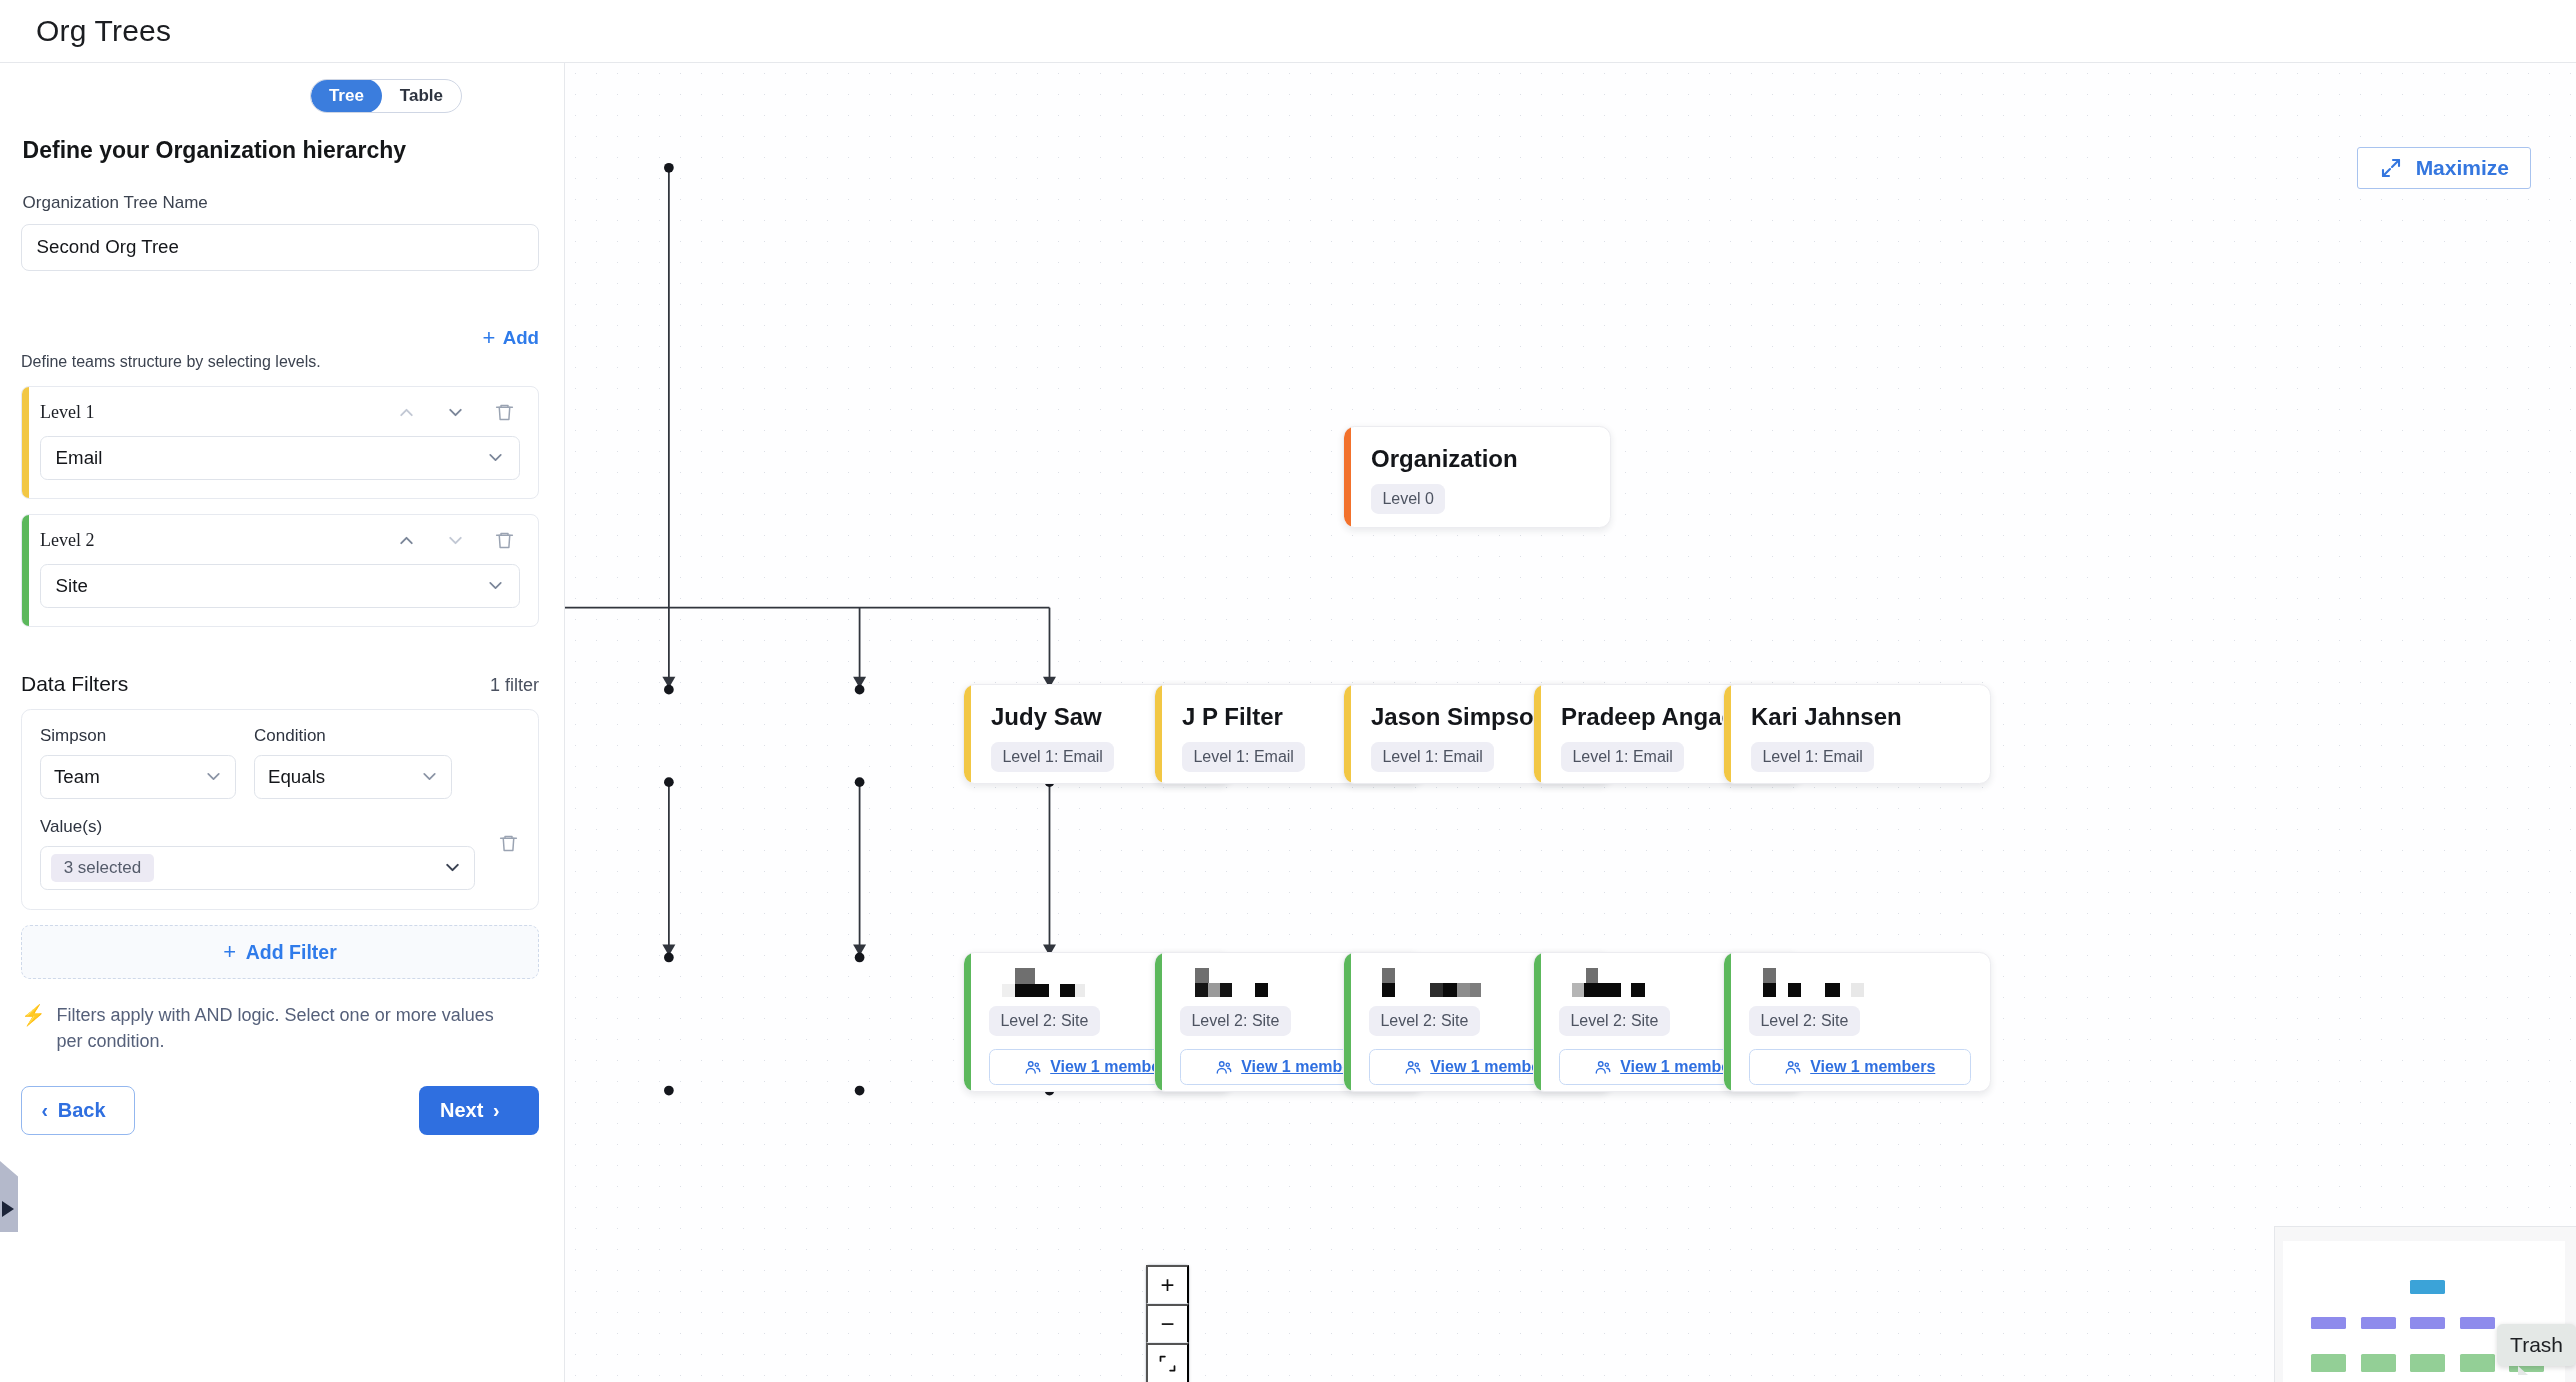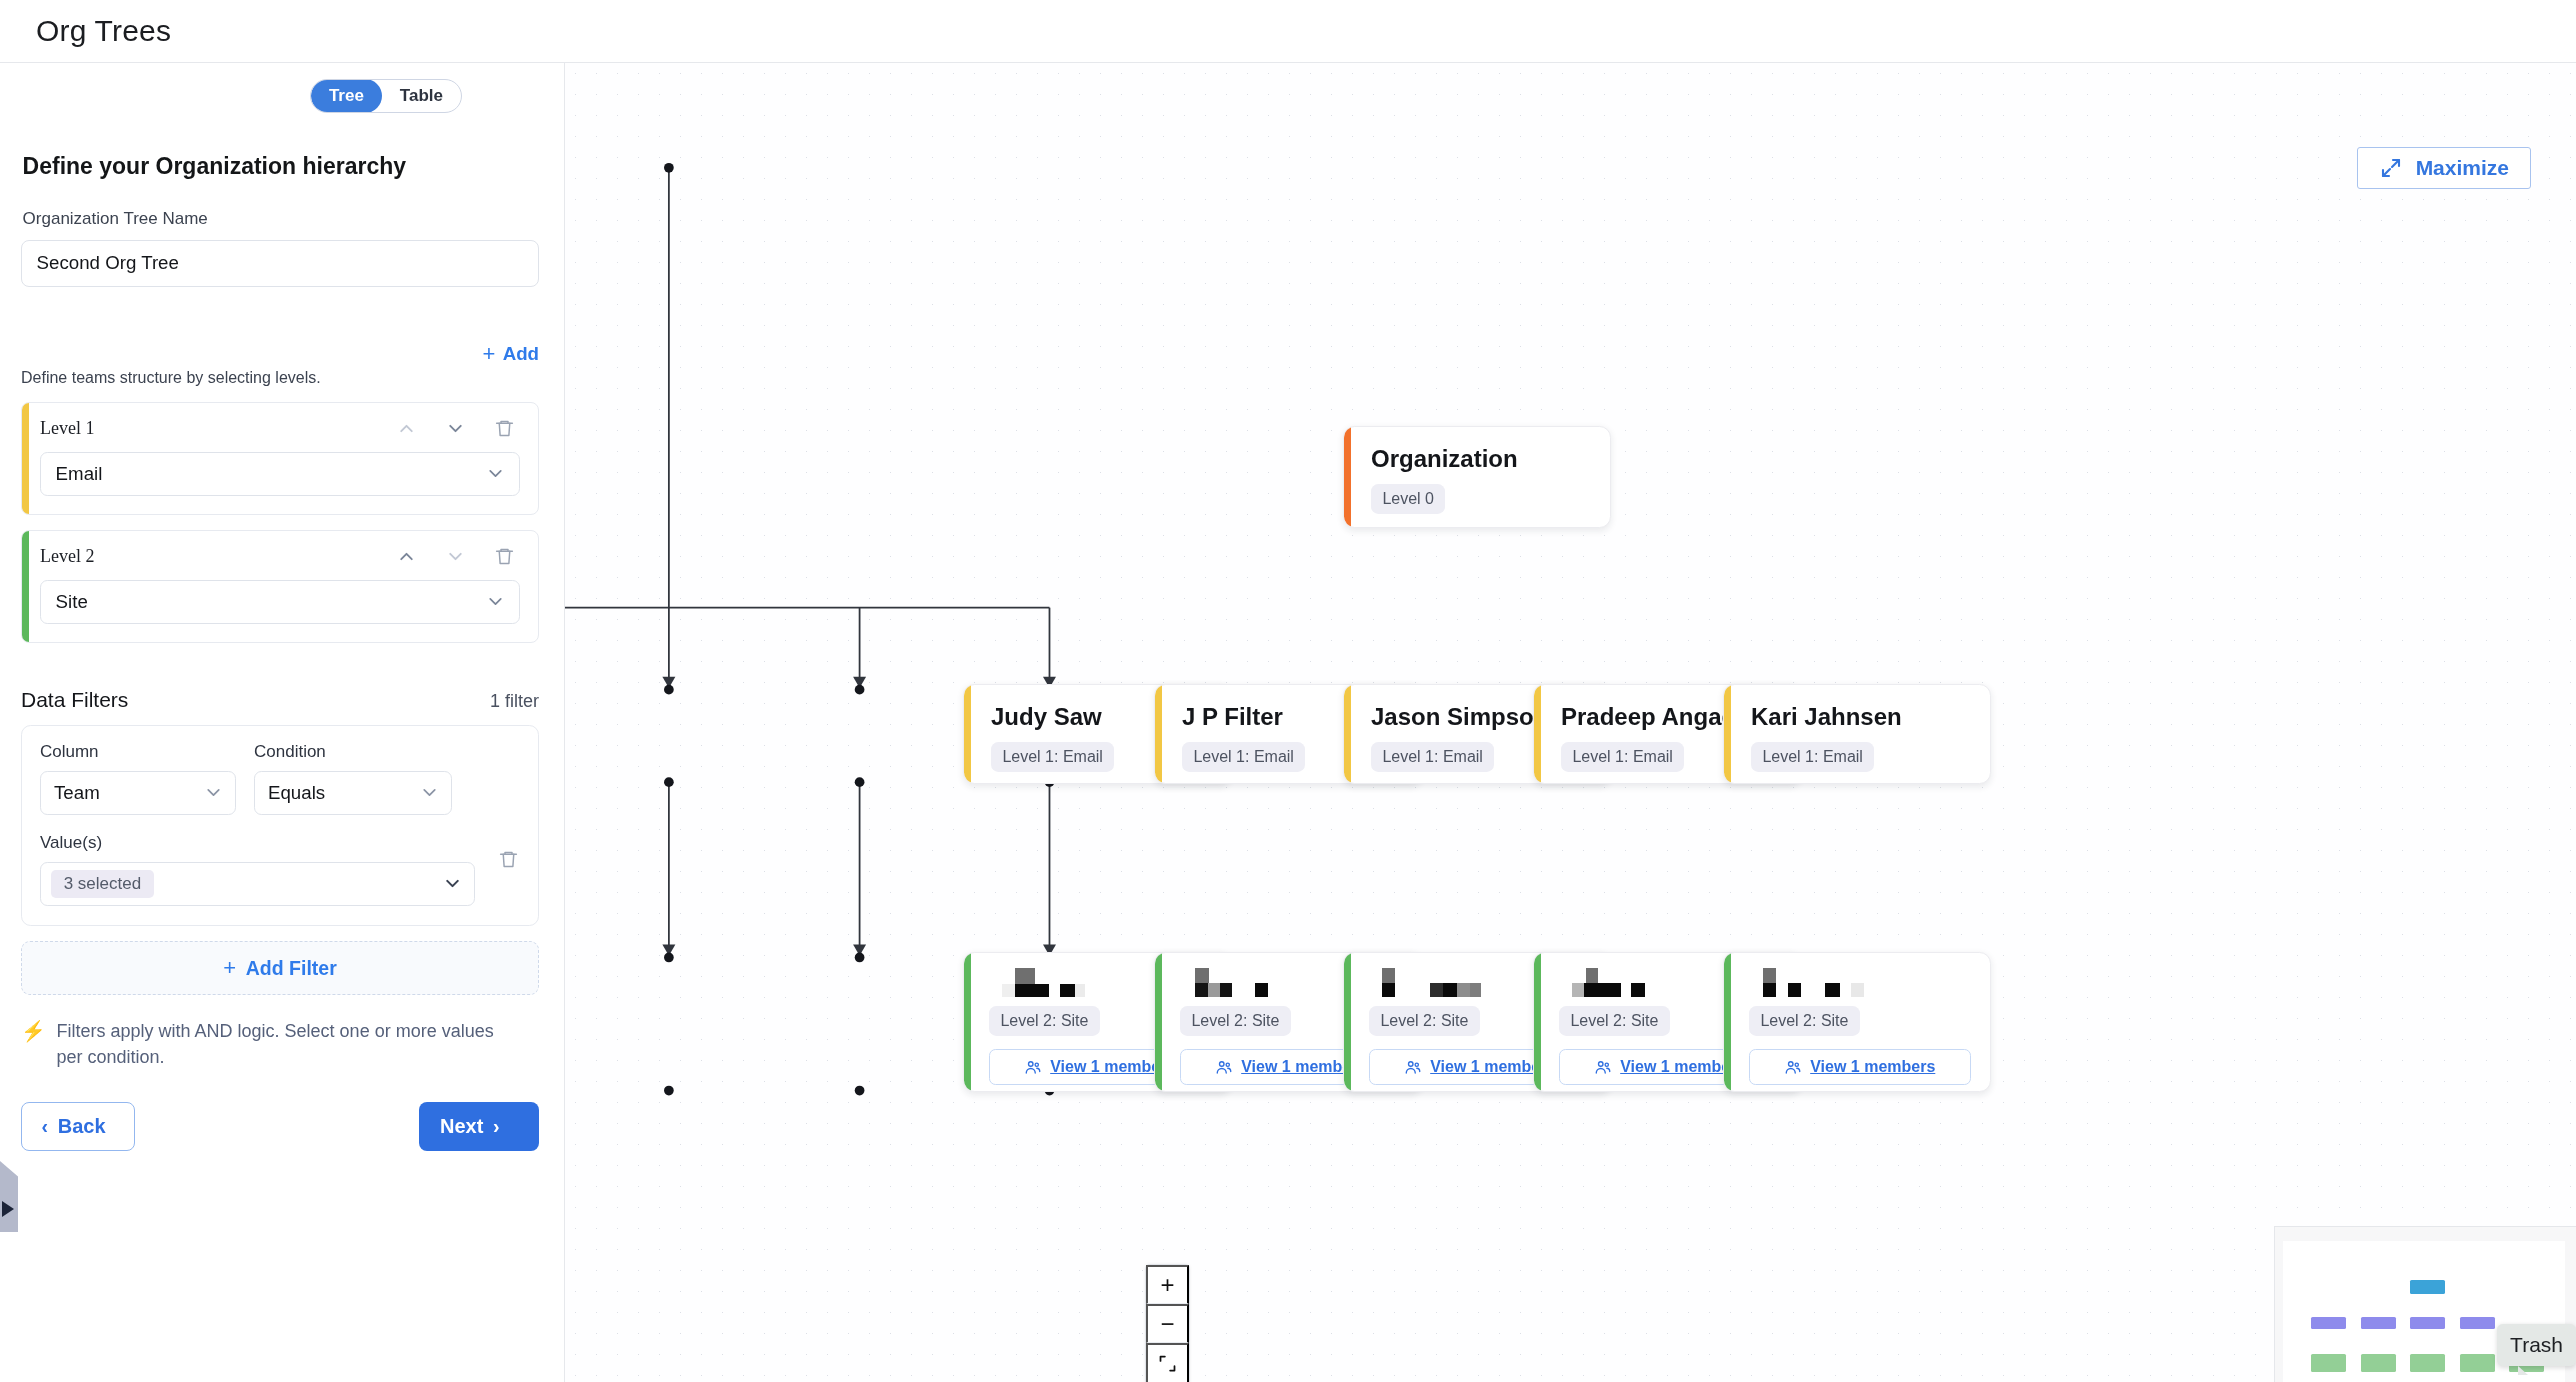--- a/index.html
+++ b/index.html
@@ -41,21 +41,21 @@
     font-size: 17px; font-weight: 700; padding: 0 18px;
     height: 34px; display: flex; align-items: center;
     color: #2e3440; background: transparent; border: none; cursor: pointer;
     border-radius: 811px;
     font-family: "Liberation Sans", sans-serif;
   }
   .seg-btn.active { background: #3b7ddd; color: #fff; }
 
   .panel-heading {
     font-size: 23px; font-weight: 700; color: #141618;
-    margin-top: 40px; margin-left: 1.6px;
+    margin-top: 24px; margin-left: 1.6px;
   }
   .field-label { font-size: 17px; color: #3c4350; margin-top: 29px; margin-left: 1.6px; }
   .text-input {
     margin-top: 10.6px; width: 518px; height: 47px;
     border: 0.8px solid #dfe3ea; border-radius: 8px;
     display: flex; align-items: center; padding: 0 14.6px;
     font-size: 18.7px; color: #14161a; background: #fff;
   }
 
   .levels-hint-row {
@@ -338,21 +338,21 @@
     </div>
 
     <div class="filters-head">
       <div class="filters-title">Data Filters</div>
       <div class="filters-count">1 filter</div>
     </div>
 
     <div class="filter-card">
       <div class="ff-row">
         <div class="ff-col">
-          <div class="ff-label">Column</div>
+          <div class="ff-label">Simpson</div>
           <div class="ff-select w-col">
             <span>Team</span>
             <svg class="ic" viewBox="0 0 24 24" fill="none" stroke="#8b94a5" stroke-width="2" stroke-linecap="round" stroke-linejoin="round">
                 <polyline points="6 9 12 15 18 9"></polyline>
               </svg>
           </div>
         </div>
         <div class="ff-col">
           <div class="ff-label">Condition</div>
           <div class="ff-select w-cond">

